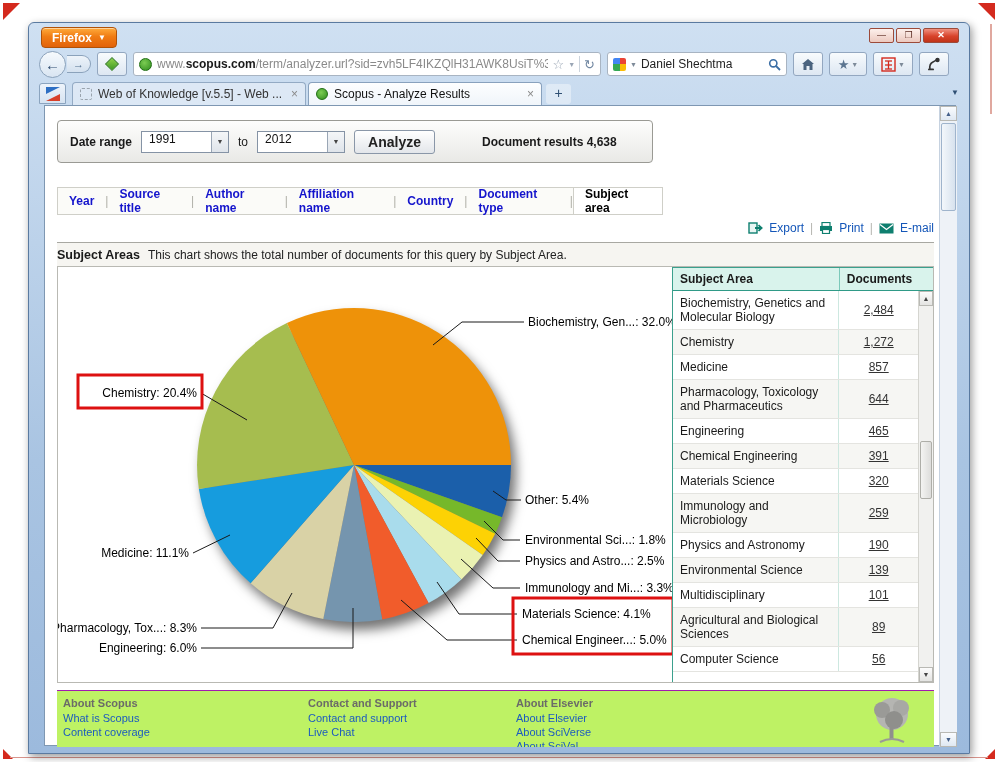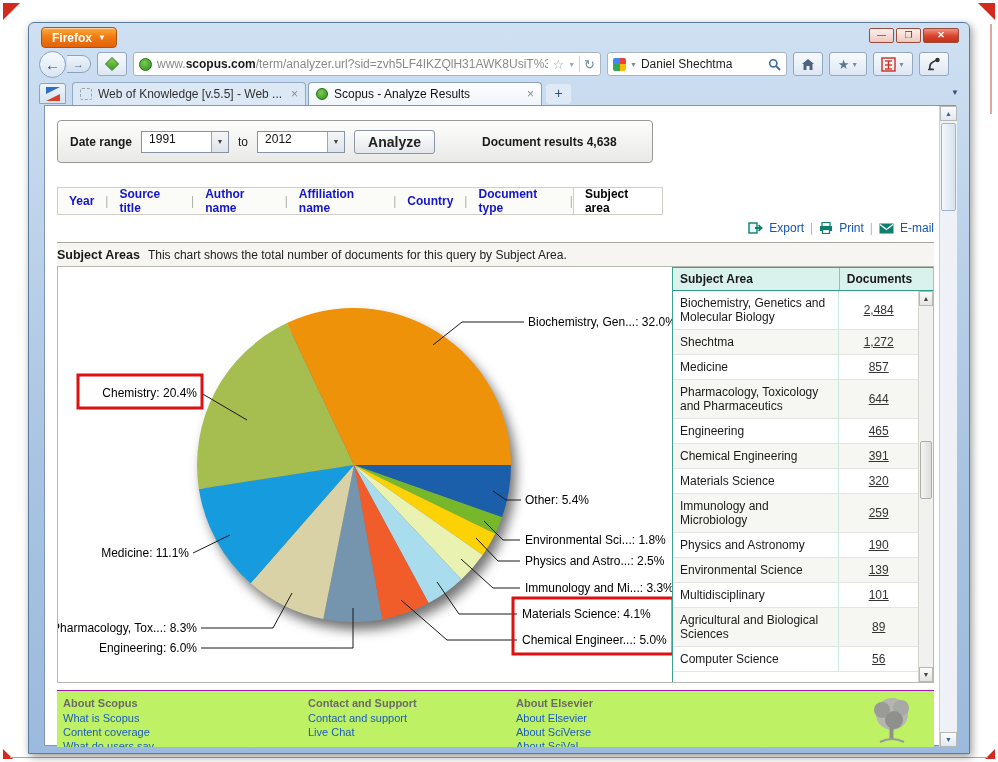--- a/index.html
+++ b/index.html
@@ -351,21 +351,21 @@
               <span class="h2">Documents</span>
             </div>
             <div class="tbody" id="tbody">
                 <div class="trow">
                   <div class="tname">Biochemistry, Genetics and Molecular Biology</div>
                   <div class="tdocs">
                     <span class="doclink">2,484</span>
                   </div>
                 </div>
                 <div class="trow alt">
-                  <div class="tname">Shechtma</div>
+                  <div class="tname">Chemistry</div>
                   <div class="tdocs">
                     <span class="doclink">1,272</span>
                   </div>
                 </div>
                 <div class="trow">
                   <div class="tname">Medicine</div>
                   <div class="tdocs">
                     <span class="doclink">857</span>
                   </div>
                 </div>
@@ -436,21 +436,20 @@
               <div class="sarrow" style="bottom:0;">▼</div>
             </div>
           </div>
         </div>
 
         <div class="footer">
           <div class="fcol1" id="fcol0">
               <div class="fhead">About Scopus</div>
               <div class="flink">What is Scopus</div>
               <div class="flink">Content coverage</div>
-              <div class="flink">What do users say</div>
             </div>
           <div class="fcol2" id="fcol1">
               <div class="fhead">Contact and Support</div>
               <div class="flink">Contact and support</div>
               <div class="flink">Live Chat</div>
             </div>
           <div class="fcol3" id="fcol2">
               <div class="fhead">About Elsevier</div>
               <div class="flink">About Elsevier</div>
               <div class="flink">About SciVerse</div>

